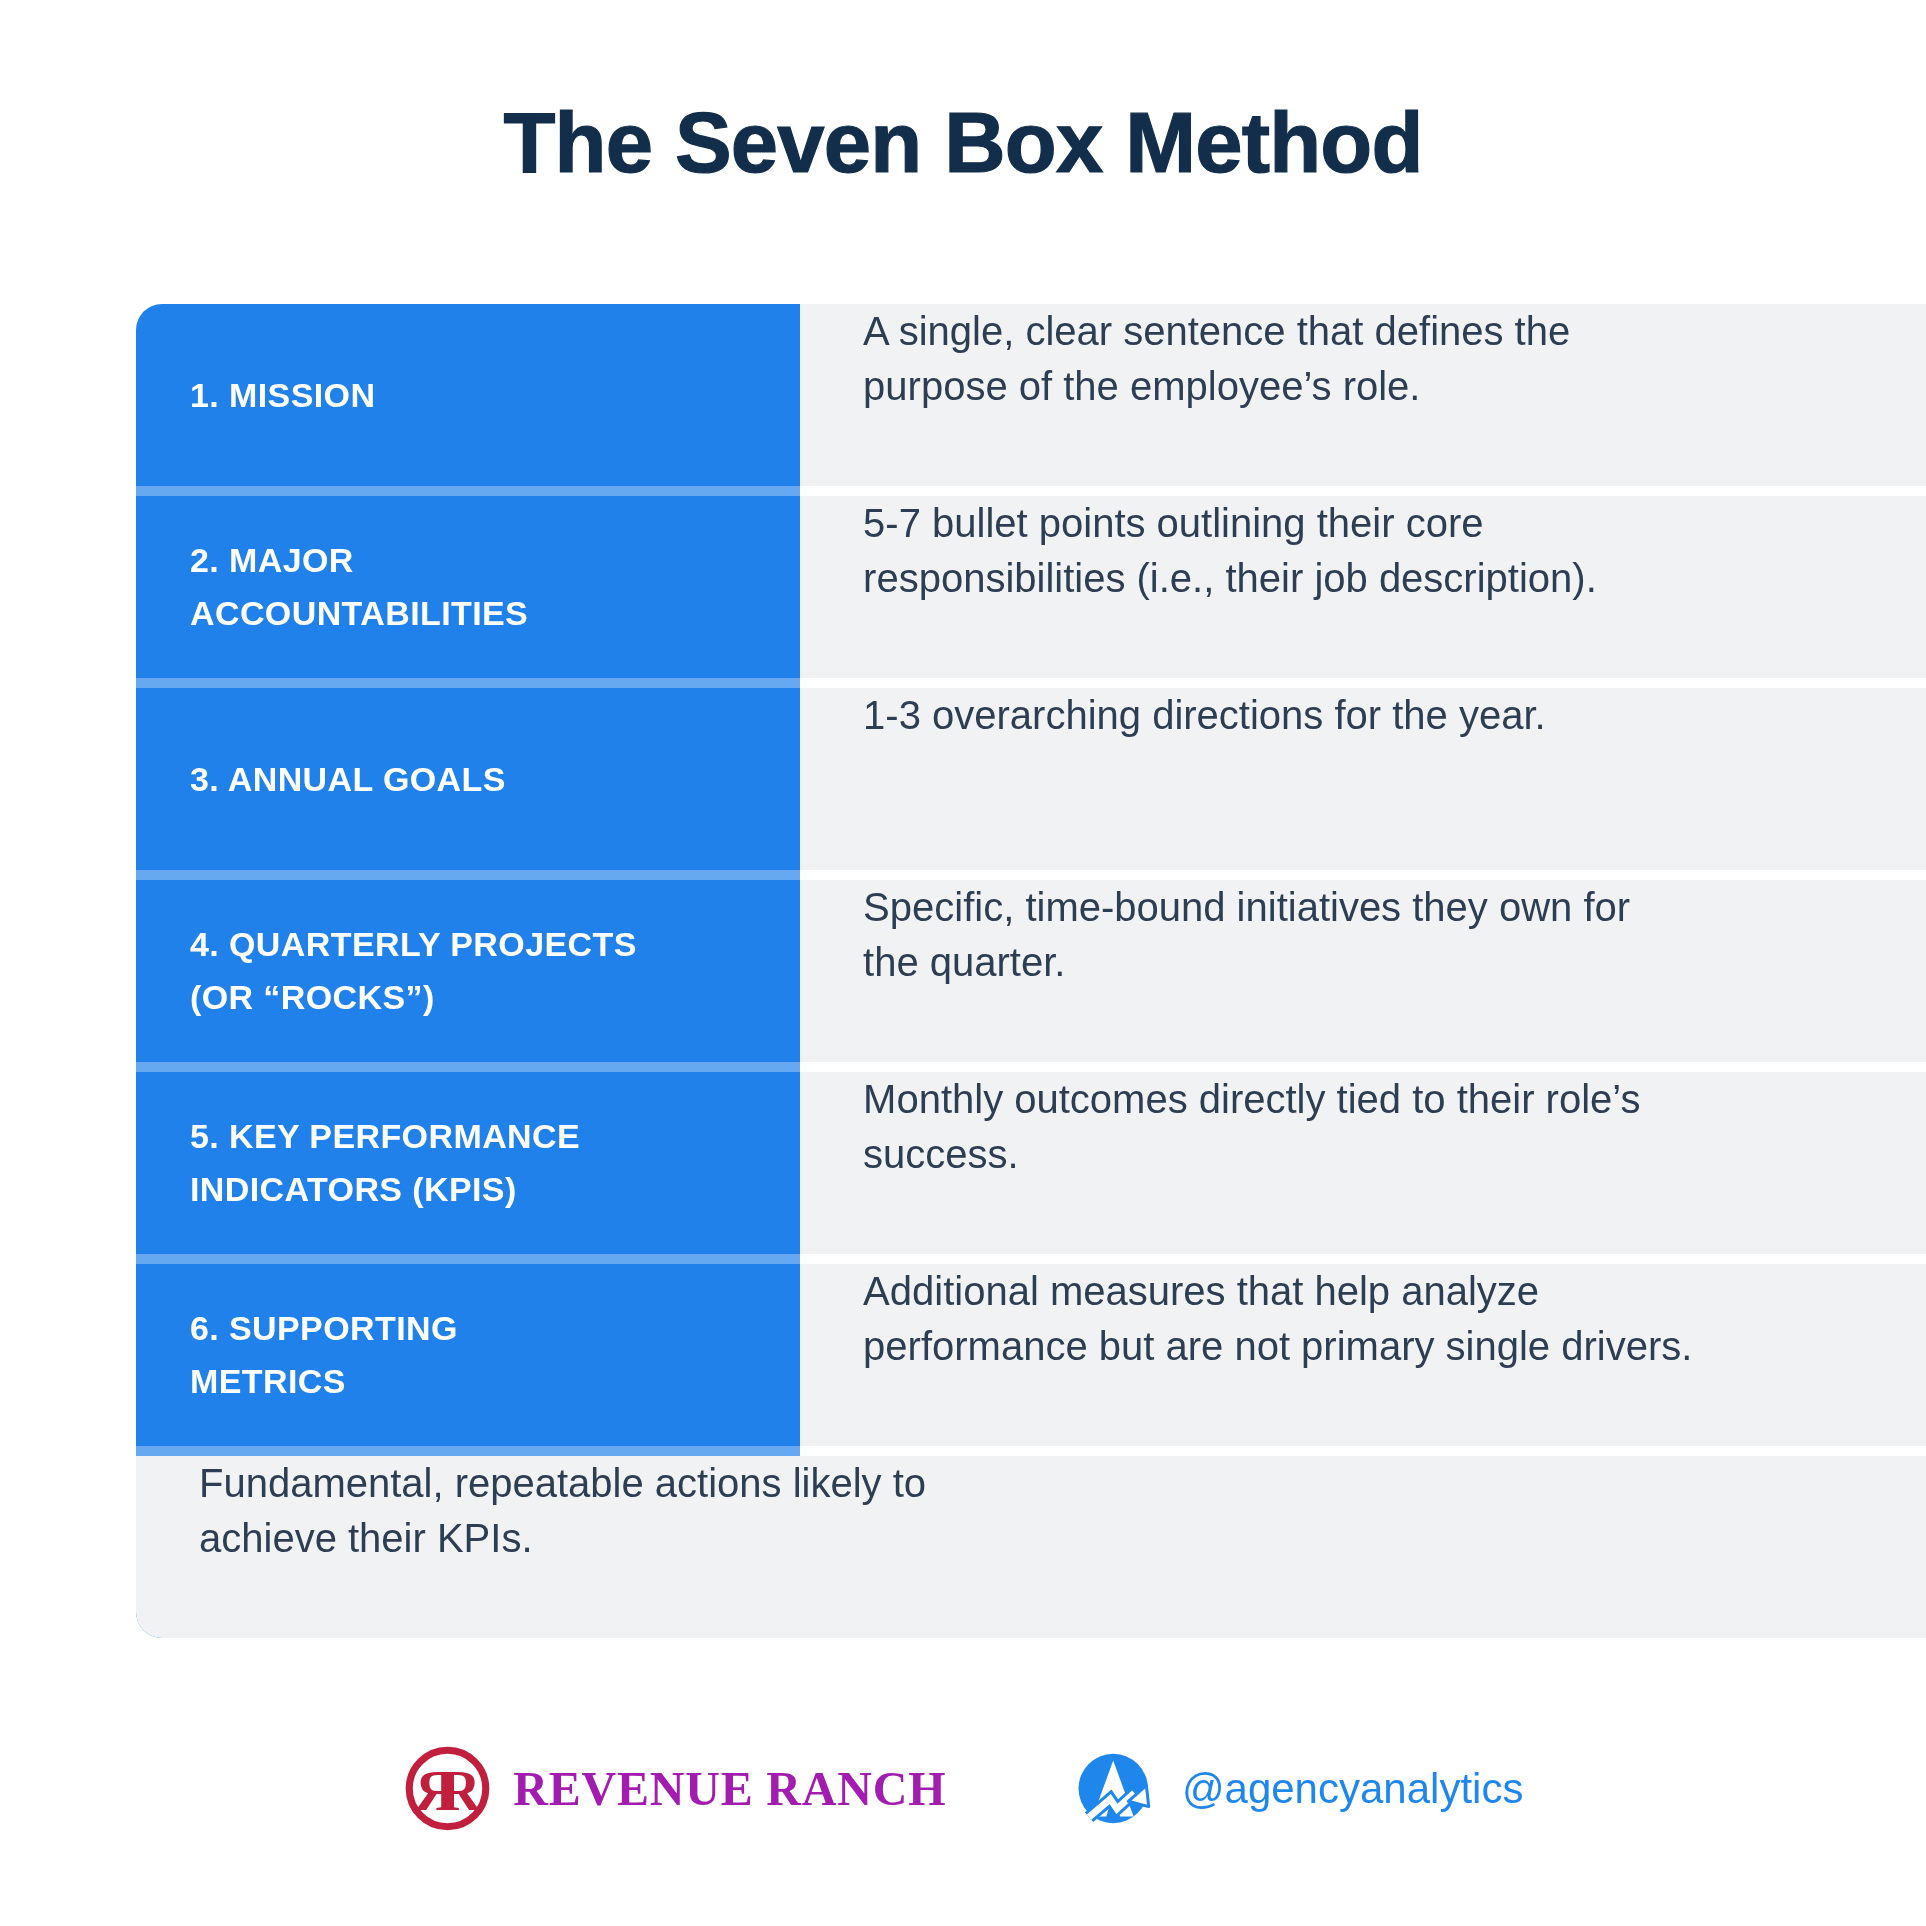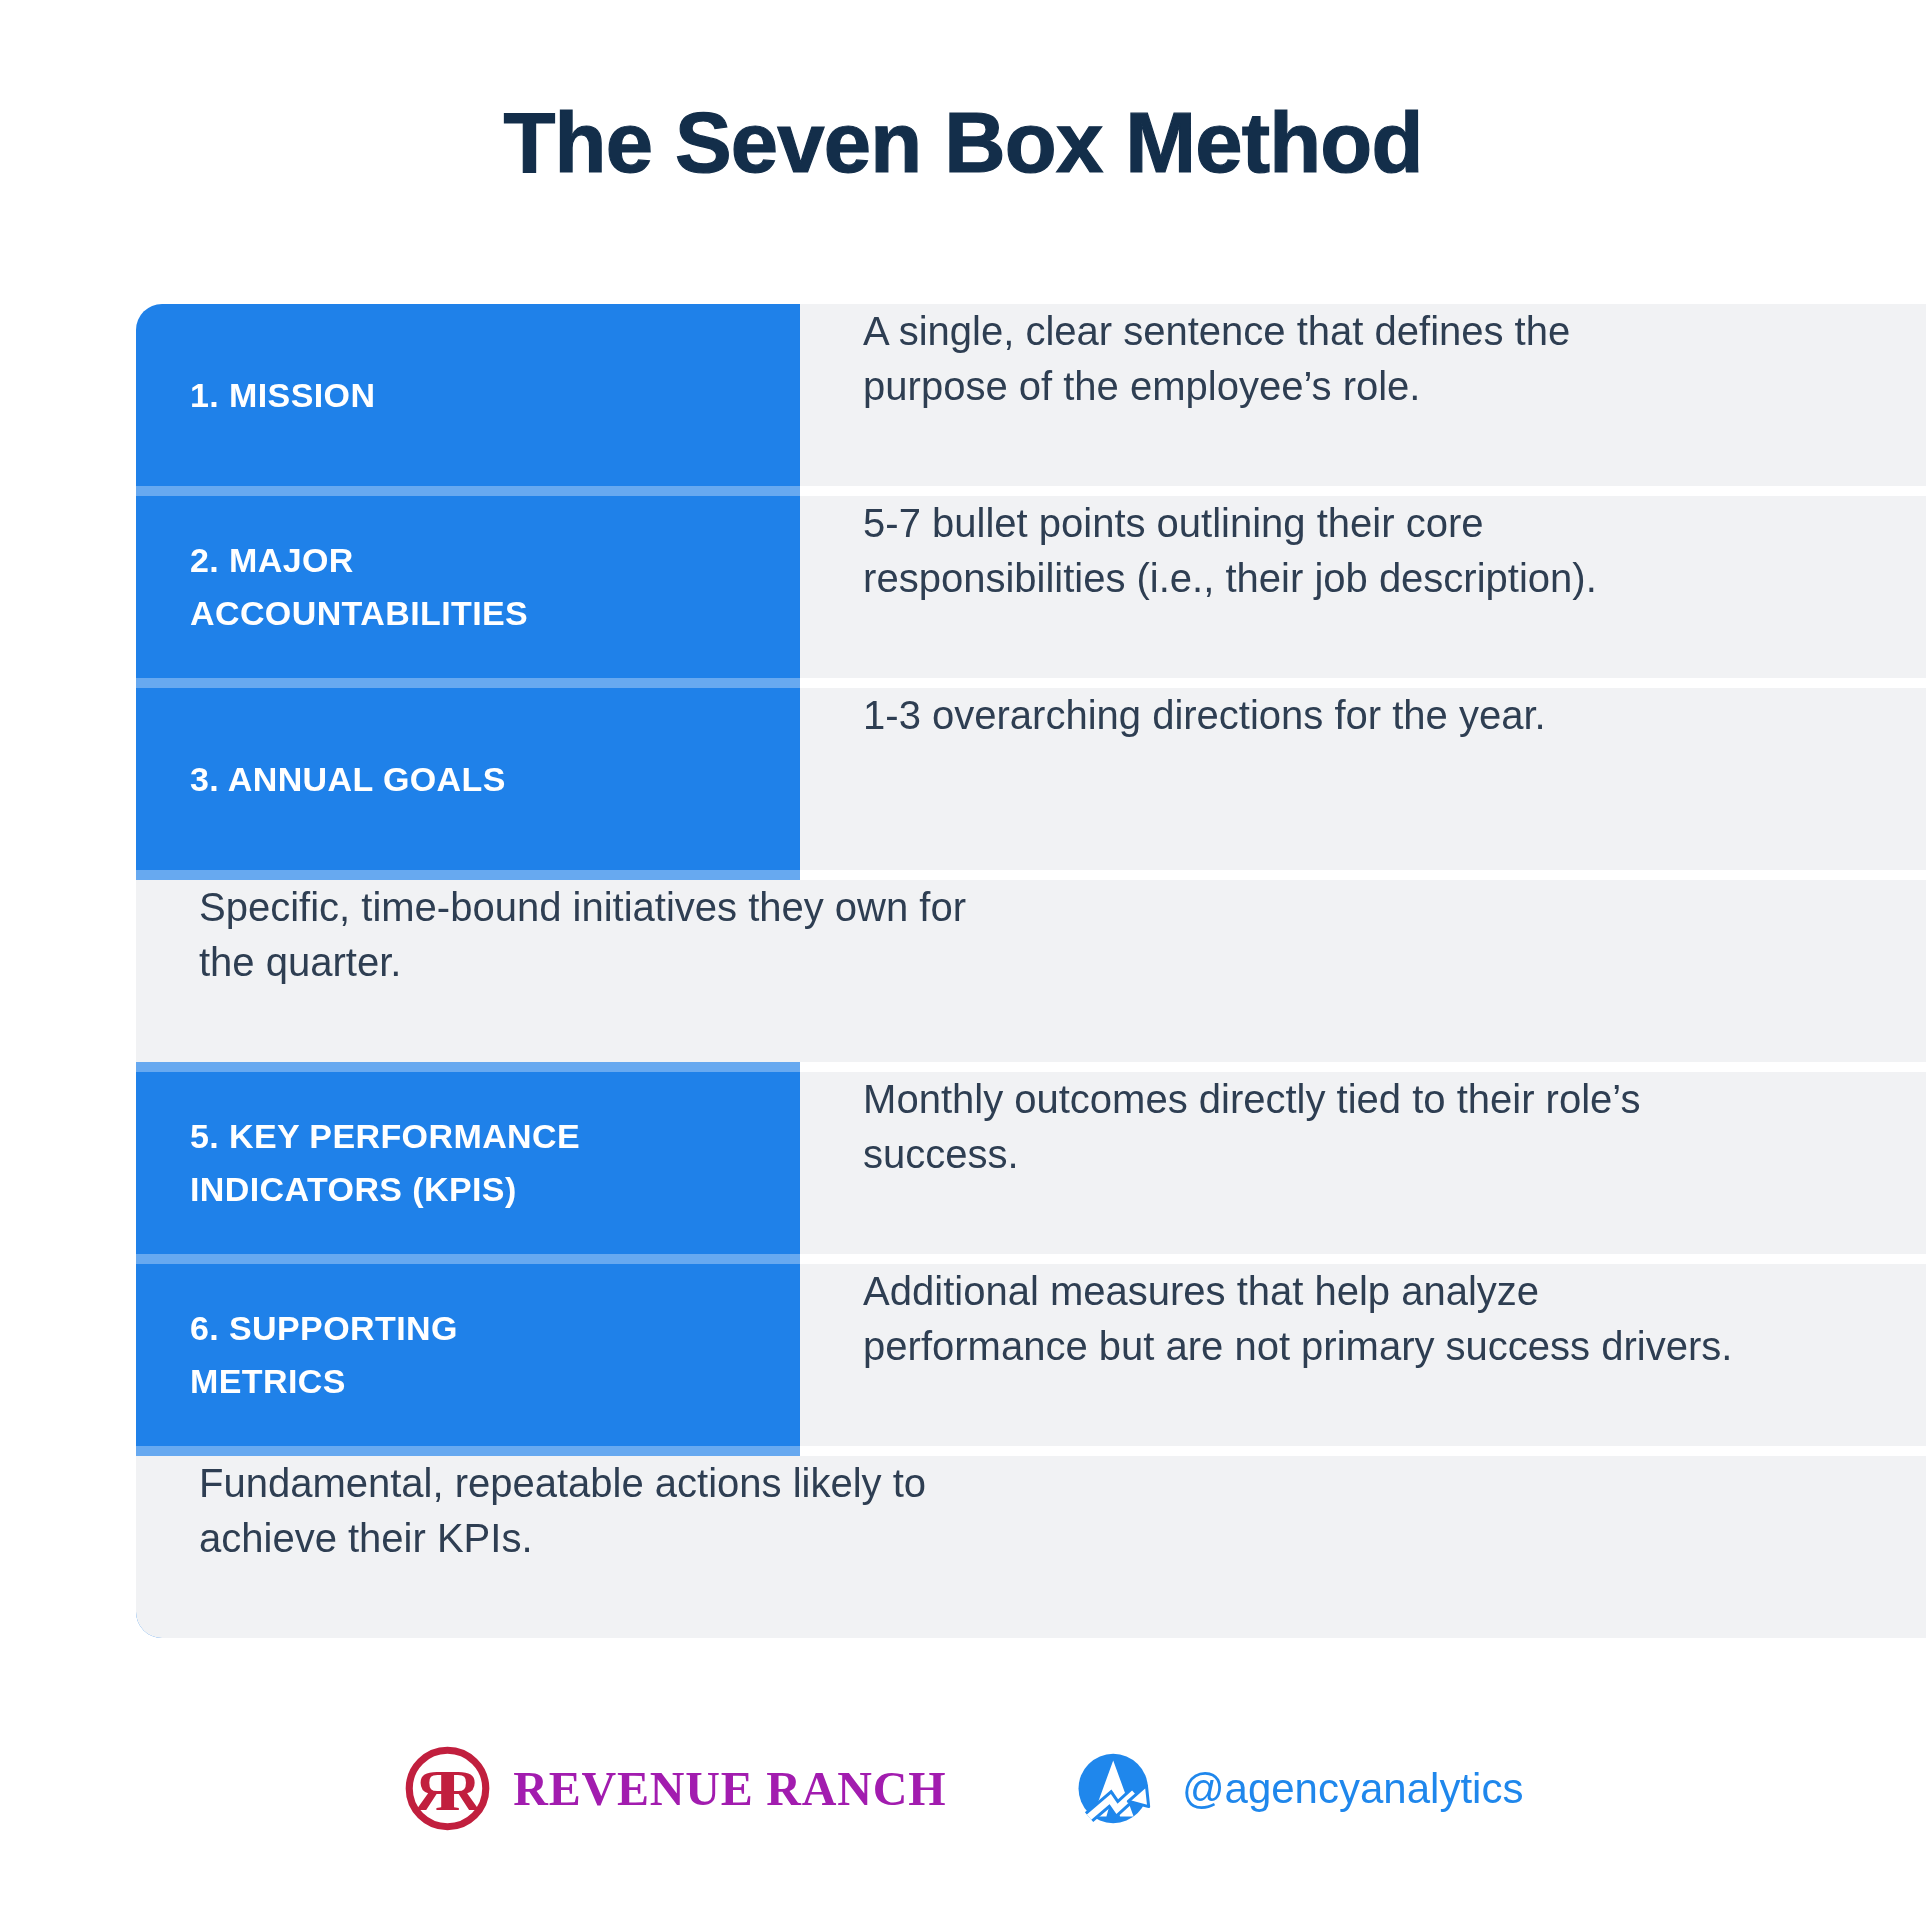--- a/index.html
+++ b/index.html
@@ -133,20 +133,24 @@
     <div class="cell-label">
       <span class="label-text">3. ANNUAL GOALS</span>
     </div>
     <div class="cell-desc">
       <span class="desc-text">1-3 overarching directions for the year.</span>
     </div>
   </div>
   <div class="gap"></div>
 
   <div class="row">
+    <div class="cell-label">
+      <span class="label-text">4. QUARTERLY PROJECTS
+(OR “ROCKS”)</span>
+    </div>
     <div class="cell-desc">
       <span class="desc-text">Specific, time-bound initiatives they own for
 the quarter.</span>
     </div>
   </div>
   <div class="gap"></div>
 
   <div class="row">
     <div class="cell-label">
       <span class="label-text">5. KEY PERFORMANCE
@@ -159,21 +163,21 @@
   </div>
   <div class="gap"></div>
 
   <div class="row">
     <div class="cell-label">
       <span class="label-text">6. SUPPORTING
 METRICS</span>
     </div>
     <div class="cell-desc">
       <span class="desc-text">Additional measures that help analyze
-performance but are not primary success drivers.</span>
+performance but are not primary single drivers.</span>
     </div>
   </div>
   <div class="gap"></div>
 
   <div class="row">
     <div class="cell-desc">
       <span class="desc-text">Fundamental, repeatable actions likely to
 achieve their KPIs.</span>
     </div>
   </div>

